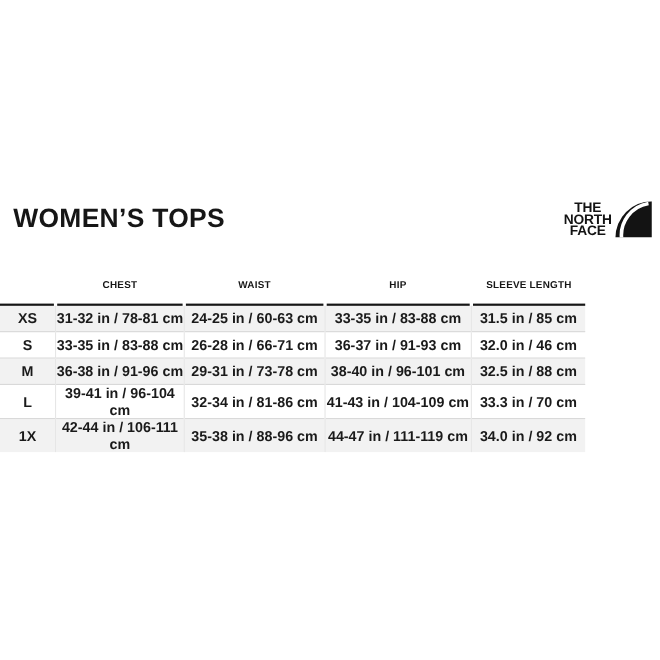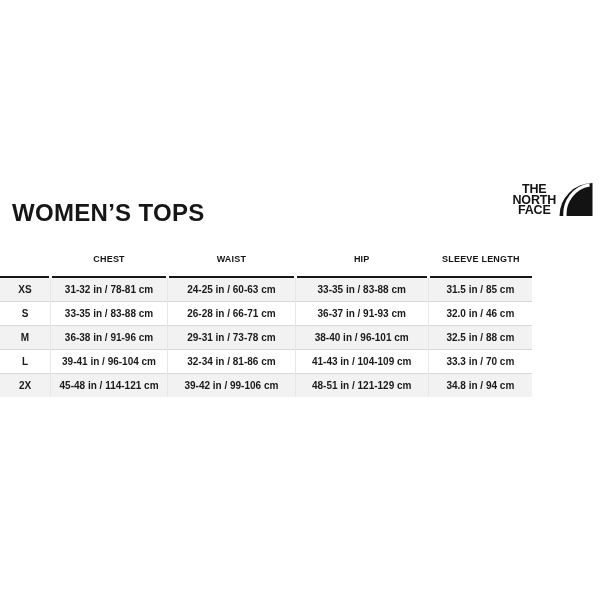--- a/index.html
+++ b/index.html
@@ -6,21 +6,21 @@
   .page{
     position:relative;
     width:600px;height:600px;
     background:#ffffff;
     overflow:hidden;
     font-family:"Liberation Sans", sans-serif;
     color:#161616;
   }
   .page-title{
     position:absolute;
-    left:12px;top:201px;
+    left:12px;top:187px;
     margin:0;
     font-size:24px;
     line-height:24px;
     font-weight:bold;
     letter-spacing:0.3px;
     color:#161616;
   }
   
   .tnf-logo{
     position:absolute;
@@ -54,38 +54,38 @@
     letter-spacing:0.2px;
     text-align:center;
     vertical-align:bottom;
     padding:8px 0 12px 0;
     border-bottom:2px solid #161616;
   }
   .size-table thead th:not(:last-child){
     border-right:3px solid #ffffff;
   }
   .size-table td{
-    font-size:10px;
+    font-size:13px;
     font-weight:bold;
     text-align:center;
     height:23px;
     padding:0;
     color:#1a1a1a;
   }
   .size-table td:not(:last-child){
     border-right:1px solid #e6e6e6;
   }
   .size-table tbody tr:not(:first-child) td{
     border-top:1px solid #d9d9d9;
   }
   .size-table tbody tr:nth-child(odd) td{
     background:#f2f2f2;
   }
   .size-table td.size-cell{
-    font-size:10px;
+    font-size:13px;
     margin-top:26px;
   }
 </style>
 </head>
 <body>
 
 <div class="page">
 
   <h1 class="page-title">WOMEN’S TOPS</h1>
 
@@ -141,22 +141,22 @@
         <td>32.5 in / 88 cm</td>
       </tr>
       <tr>
         <td class="size-cell">L</td>
         <td>39-41 in / 96-104 cm</td>
         <td>32-34 in / 81-86 cm</td>
         <td>41-43 in / 104-109 cm</td>
         <td>33.3 in / 70 cm</td>
       </tr>
       <tr>
-        <td class="size-cell">2X</td>
-        <td>45-48 in / 114-121 cm</td>
-        <td>39-42 in / 99-106 cm</td>
-        <td>48-51 in / 121-129 cm</td>
-        <td>34.8 in / 94 cm</td>
+        <td class="size-cell">1X</td>
+        <td>42-44 in / 106-111 cm</td>
+        <td>35-38 in / 88-96 cm</td>
+        <td>44-47 in / 111-119 cm</td>
+        <td>34.0 in / 92 cm</td>
       </tr>
     </tbody>
   </table>
 
 </div>
 
 </body></html>

